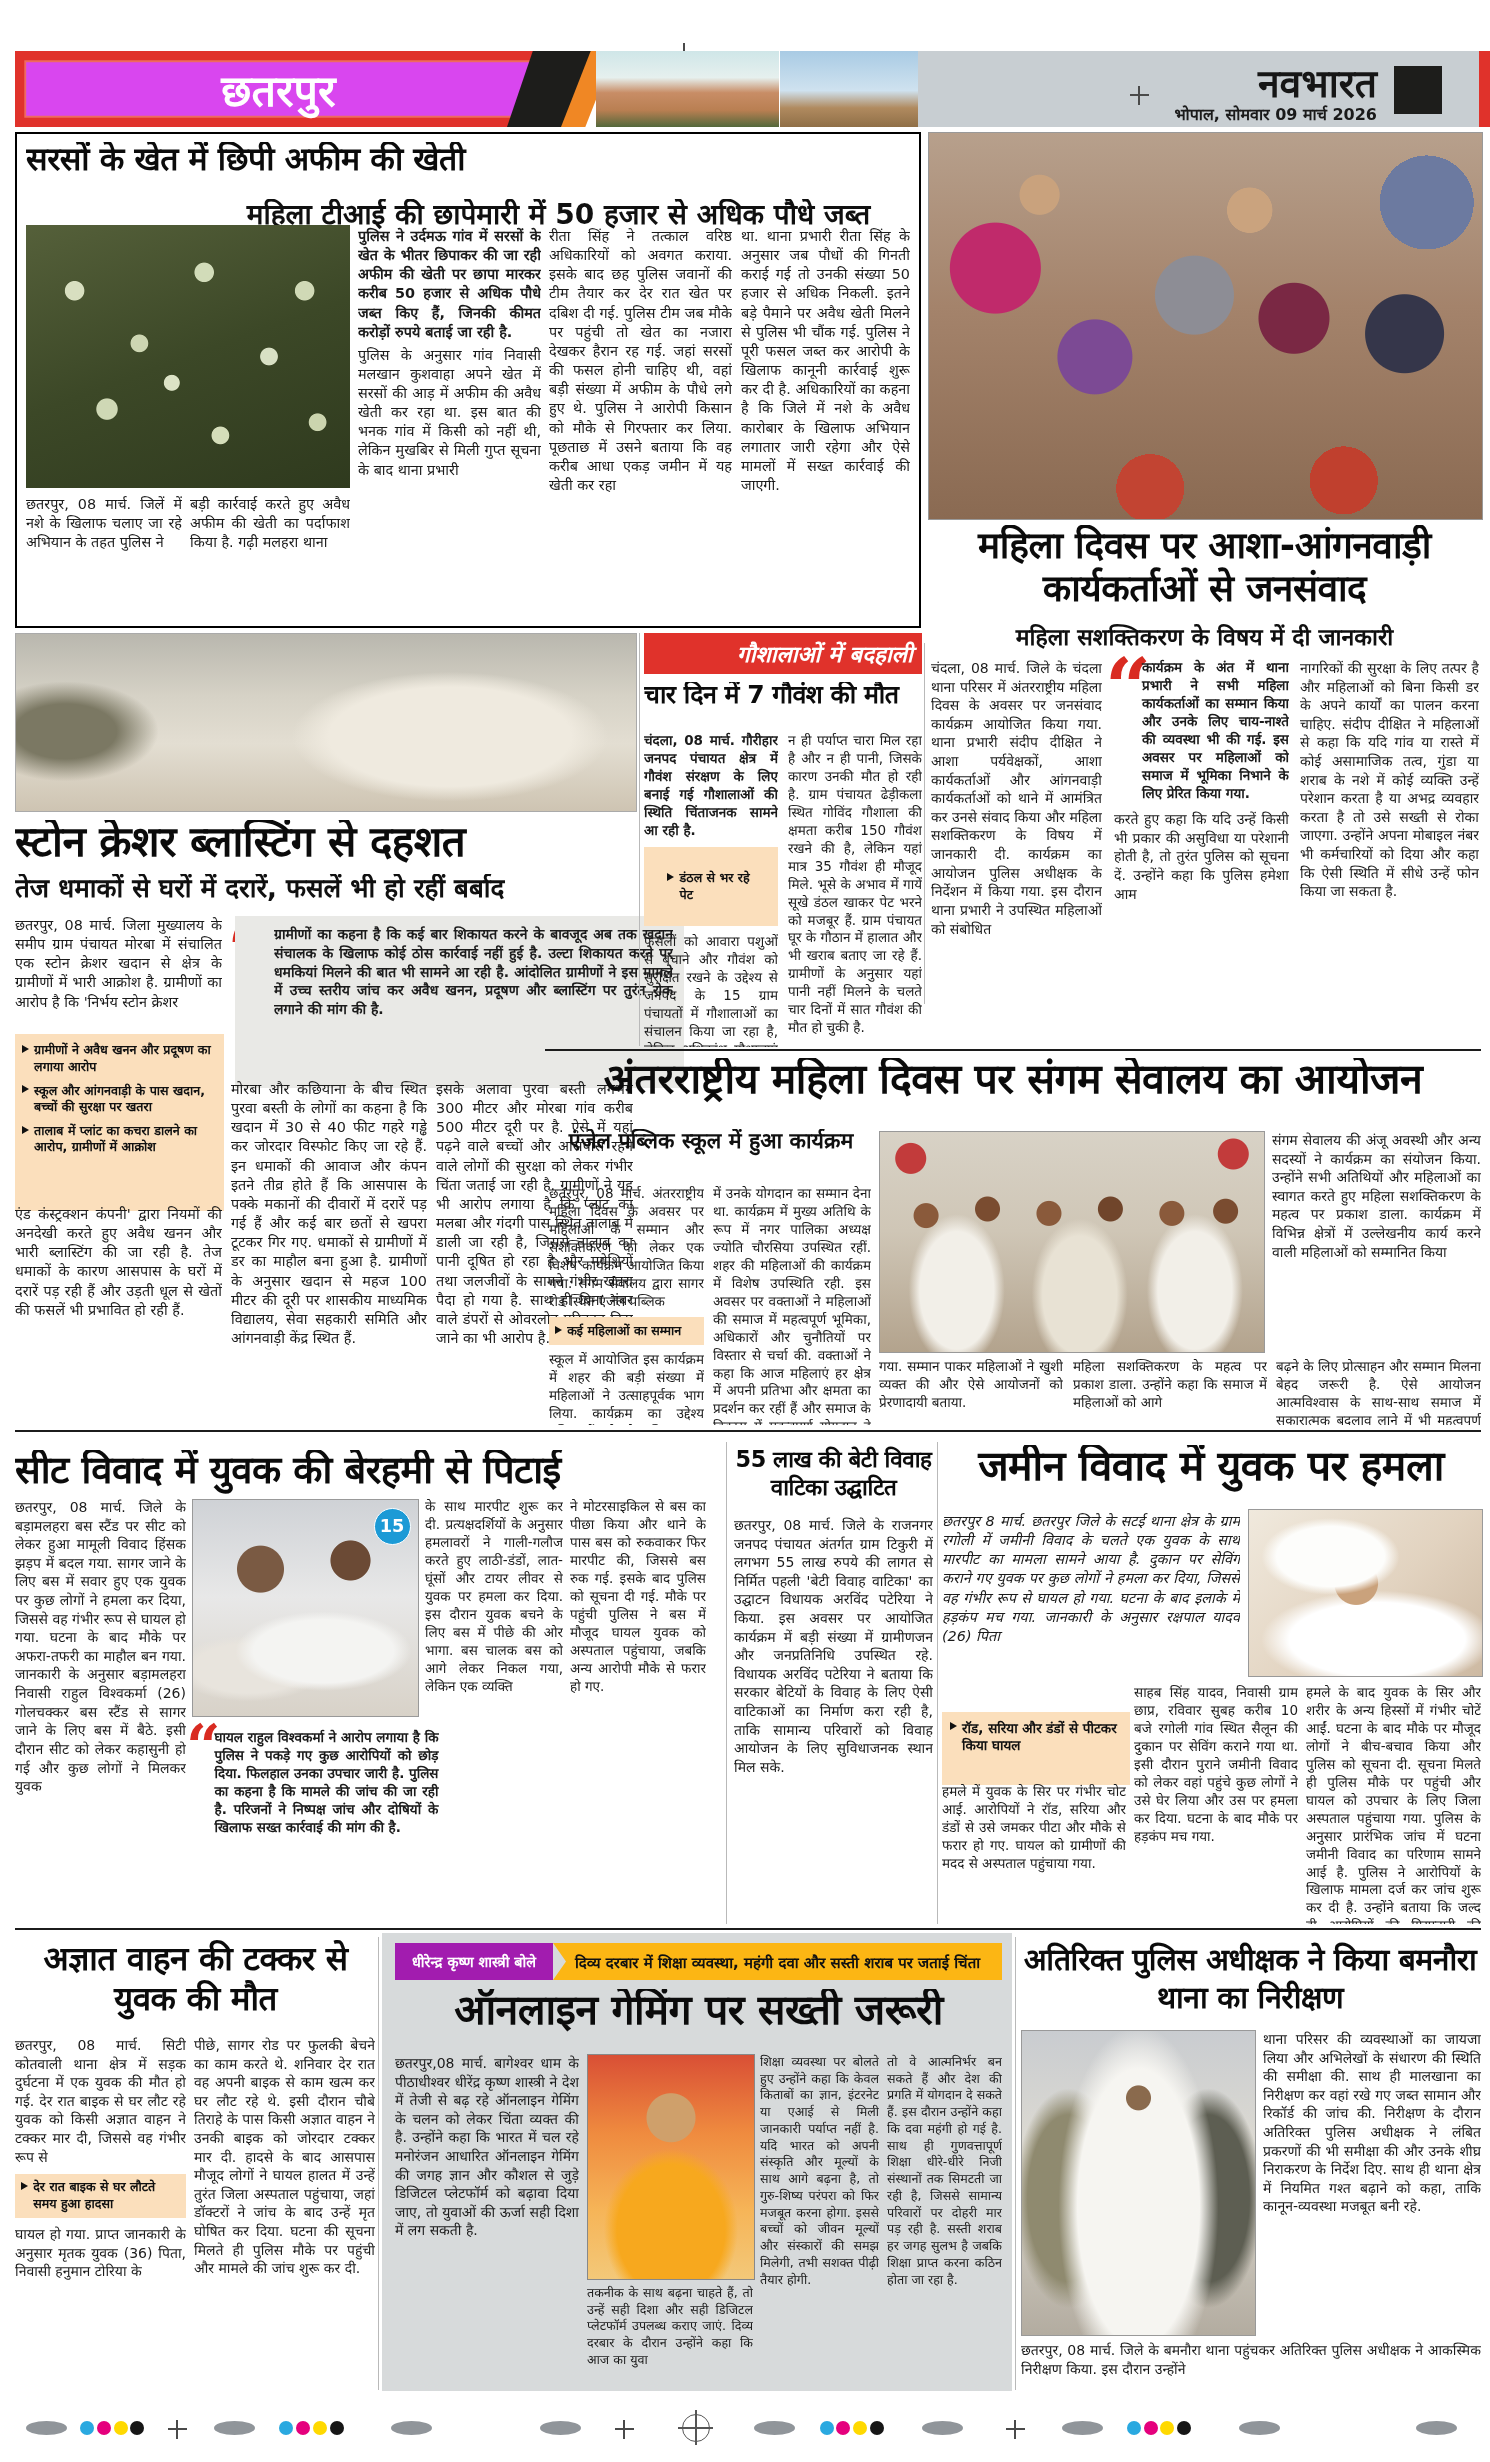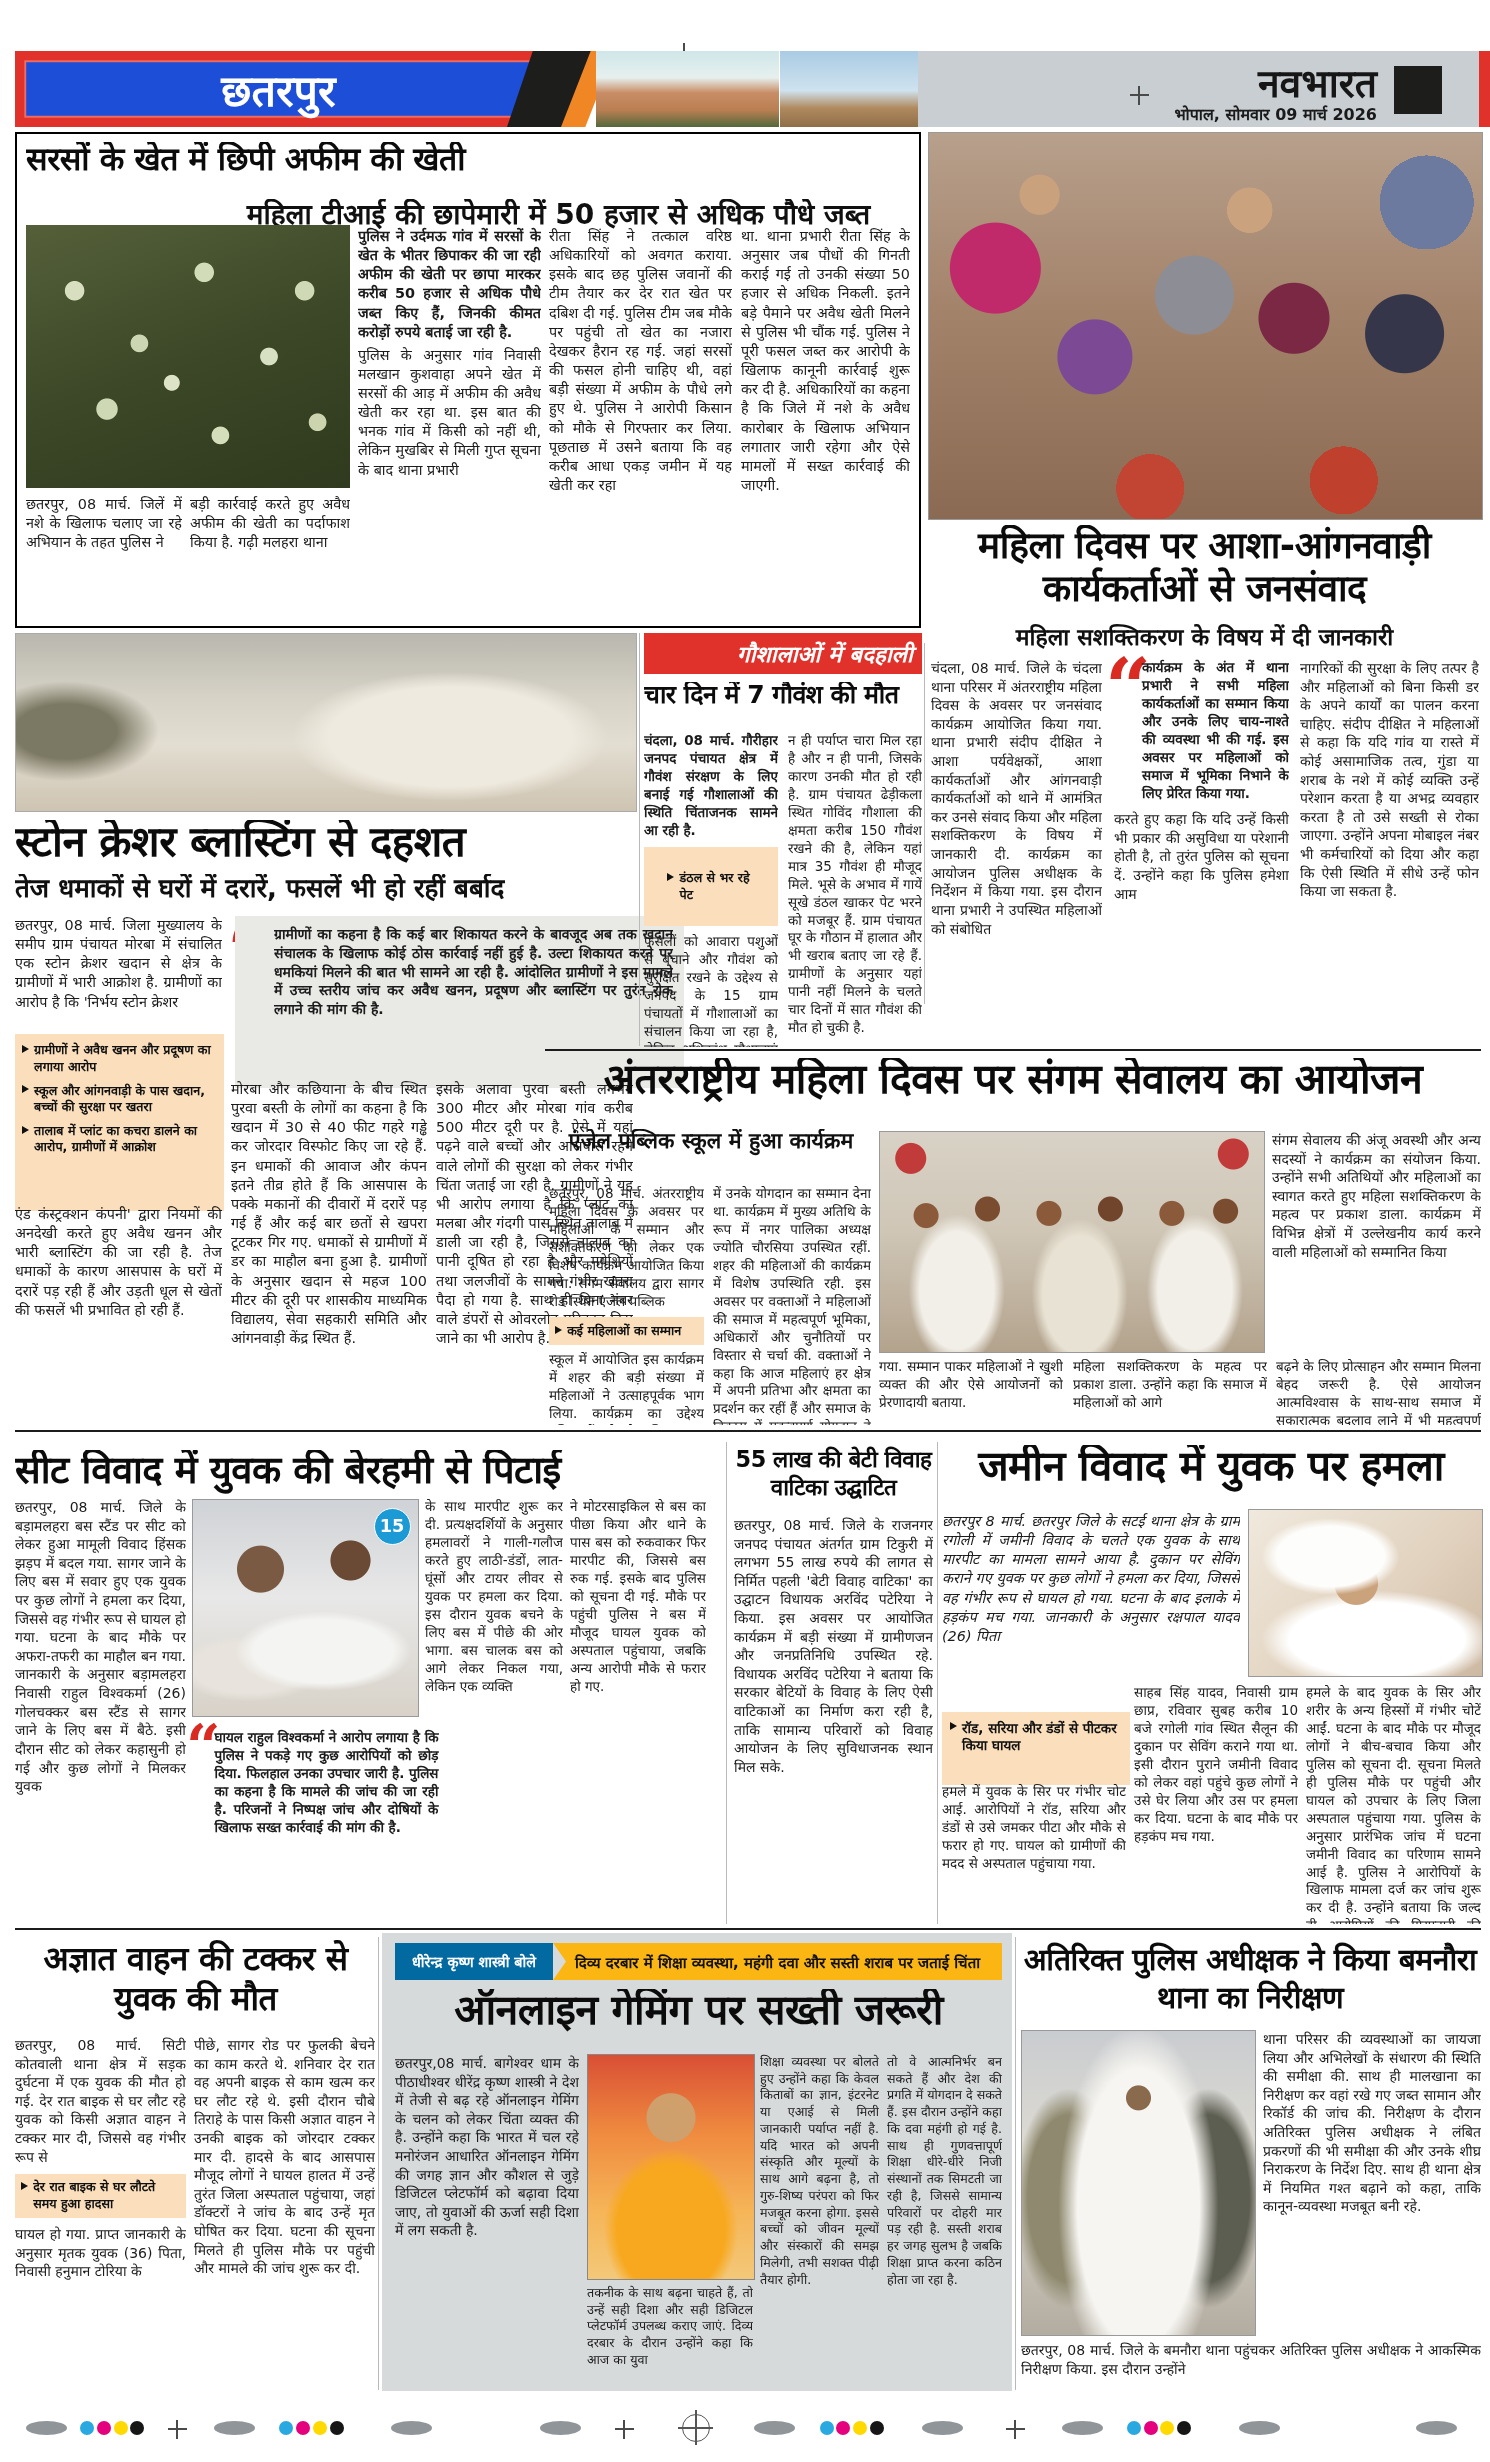--- a/index.html
+++ b/index.html
@@ -27,21 +27,21 @@
   .plusmark::after{content:"";position:absolute;top:8.4px;left:0;height:1.9px;width:18.6px;background:#4a4a4a;}
   .regoval{position:absolute;width:41px;height:14px;border-radius:50%;background:#90959a;}
   .dot{position:absolute;width:14px;height:14px;border-radius:50%;}
   .regcircle{position:absolute;width:26px;height:26px;border:1.9px solid #555;border-radius:50%;}
   .regcircle::before{content:"";position:absolute;left:12px;top:-4.7px;width:1.9px;height:35px;background:#555;}
   .regcircle::after{content:"";position:absolute;top:12px;left:-4.7px;height:1.9px;width:35px;background:#555;}
   .badge{width:35px;height:35px;border-radius:50%;background:#1c9ad6;color:#fff;font-weight:700;
          font-size:17.7px;display:flex;align-items:center;justify-content:center;border:1.9px solid #fff;}
 
   
-  .mast-red{background:#1d4ed8;box-shadow:inset 0 0 0 9.3px #e0322b, inset 0 0 0 11.2px #ef6a60;}
+  .mast-red{background:#d946ef;box-shadow:inset 0 0 0 9.3px #e0322b, inset 0 0 0 11.2px #ef6a60;}
   .diag-black{background:#1d1d1b;clip-path:polygon(30% 0,100% 0,68% 100%,0 100%);}
   .diag-orange{background:#f08724;clip-path:polygon(55% 0,100% 0,45% 100%,0 100%);}
 
   
   #ph-palace{background:linear-gradient(180deg,#cfe6e8 0%,#e6f0ee 35%,#c88d66 55%,#b97f52 78%,#53683b 100%);}
   #ph-temple{background:linear-gradient(180deg,#a9cbe4 0%,#cfe2ef 52%,#b08a5f 75%,#8f6f47 100%);}
   #ph-poppy{background-color:#46522e;background-image:
     radial-gradient(circle at 15% 25%, #d8dfc0 0 9.3px, transparent 10.2px),
     radial-gradient(circle at 35% 45%, #cdd6b2 0 8.4px, transparent 9.3px),
     radial-gradient(circle at 55% 18%, #d2dcb9 0 9.3px, transparent 10.2px),
@@ -252,21 +252,21 @@
           <span class="tri"></span>
           <span>देर रात बाइक से घर लौटते समय हुआ हादसा</span>
         </div>
     </div>
     <div class="jt t15">घायल हो गया. प्राप्त जानकारी के अनुसार मृतक युवक (36) पिता, निवासी हनुमान टोरिया के</div>
   </div>
   <div class="abs jt t15" style="left:194px;top:2036px;width:181px;height:356px;">पीछे, सागर रोड पर फुलकी बेचने का काम करते थे. शनिवार देर रात वह अपनी बाइक से काम खत्म कर घर लौट रहे थे. इसी दौरान चौबे तिराहे के पास किसी अज्ञात वाहन ने उनकी बाइक को जोरदार टक्कर मार दी. हादसे के बाद आसपास मौजूद लोगों ने घायल हालत में उन्हें तुरंत जिला अस्पताल पहुंचाया, जहां डॉक्टरों ने जांच के बाद उन्हें मृत घोषित कर दिया. घटना की सूचना मिलते ही पुलिस मौके पर पहुंची और मामले की जांच शुरू कर दी.</div>
   <div class="vr" style="left:378px;top:1937px;height:453px;"></div>
 
   <div class="abs" style="left:382px;top:1933px;width:630px;height:458px;background:#d7dadb;"></div>
-  <div class="abs" style="left:395px;top:1943px;width:158px;height:37px;background:#0369a1;display:flex;align-items:center;justify-content:center;">
+  <div class="abs" style="left:395px;top:1943px;width:158px;height:37px;background:#a21caf;display:flex;align-items:center;justify-content:center;">
     <span style="color:#fff;font-size:14.4px;font-weight:700;">धीरेन्द्र कृष्ण शास्त्री बोले</span>
   </div>
   <div class="abs" style="left:553px;top:1943px;width:449px;height:37px;background:#fcb614;clip-path:polygon(0 0,100% 0,100% 100%,0 100%,13px 50%);display:flex;align-items:center;justify-content:center;">
     <span style="color:#111;font-size:15px;font-weight:700;">दिव्य दरबार में शिक्षा व्यवस्था, महंगी दवा और सस्ती शराब पर जताई चिंता</span>
   </div>
   <div class="abs hl ctr" style="left:395px;top:1989px;width:607px;height:54px;font-size:41px;">ऑनलाइन गेमिंग पर सख्ती जरूरी</div>
   <div class="abs jt t15" style="left:395px;top:2054px;width:184px;height:328px;">छतरपुर,08 मार्च. बागेश्वर धाम के पीठाधीश्वर धीरेंद्र कृष्ण शास्त्री ने देश में तेजी से बढ़ रहे ऑनलाइन गेमिंग के चलन को लेकर चिंता व्यक्त की है. उन्होंने कहा कि भारत में चल रहे मनोरंजन आधारित ऑनलाइन गेमिंग की जगह ज्ञान और कौशल से जुड़े डिजिटल प्लेटफॉर्म को बढ़ावा दिया जाए, तो युवाओं की ऊर्जा सही दिशा में लग सकती है.</div>
   <div class="photo" id="ph-shastri" style="left:587px;top:2054px;width:166px;height:224px;border:0.9px solid #888;"></div>
   <div class="abs jt t13" style="left:587px;top:2285px;width:166px;height:99px;">तकनीक के साथ बढ़ना चाहते हैं, तो उन्हें सही दिशा और सही डिजिटल प्लेटफॉर्म उपलब्ध कराए जाएं. दिव्य दरबार के दौरान उन्होंने कहा कि आज का युवा</div>
   <div class="abs jt t13" style="left:760px;top:2054px;width:119px;height:328px;">शिक्षा व्यवस्था पर बोलते हुए उन्होंने कहा कि केवल किताबों का ज्ञान, इंटरनेट या एआई से मिली जानकारी पर्याप्त नहीं है. यदि भारत को अपनी संस्कृति और मूल्यों के साथ आगे बढ़ना है, तो गुरु-शिष्य परंपरा को फिर मजबूत करना होगा. इससे बच्चों को जीवन मूल्यों और संस्कारों की समझ मिलेगी, तभी सशक्त पीढ़ी तैयार होगी.</div>

